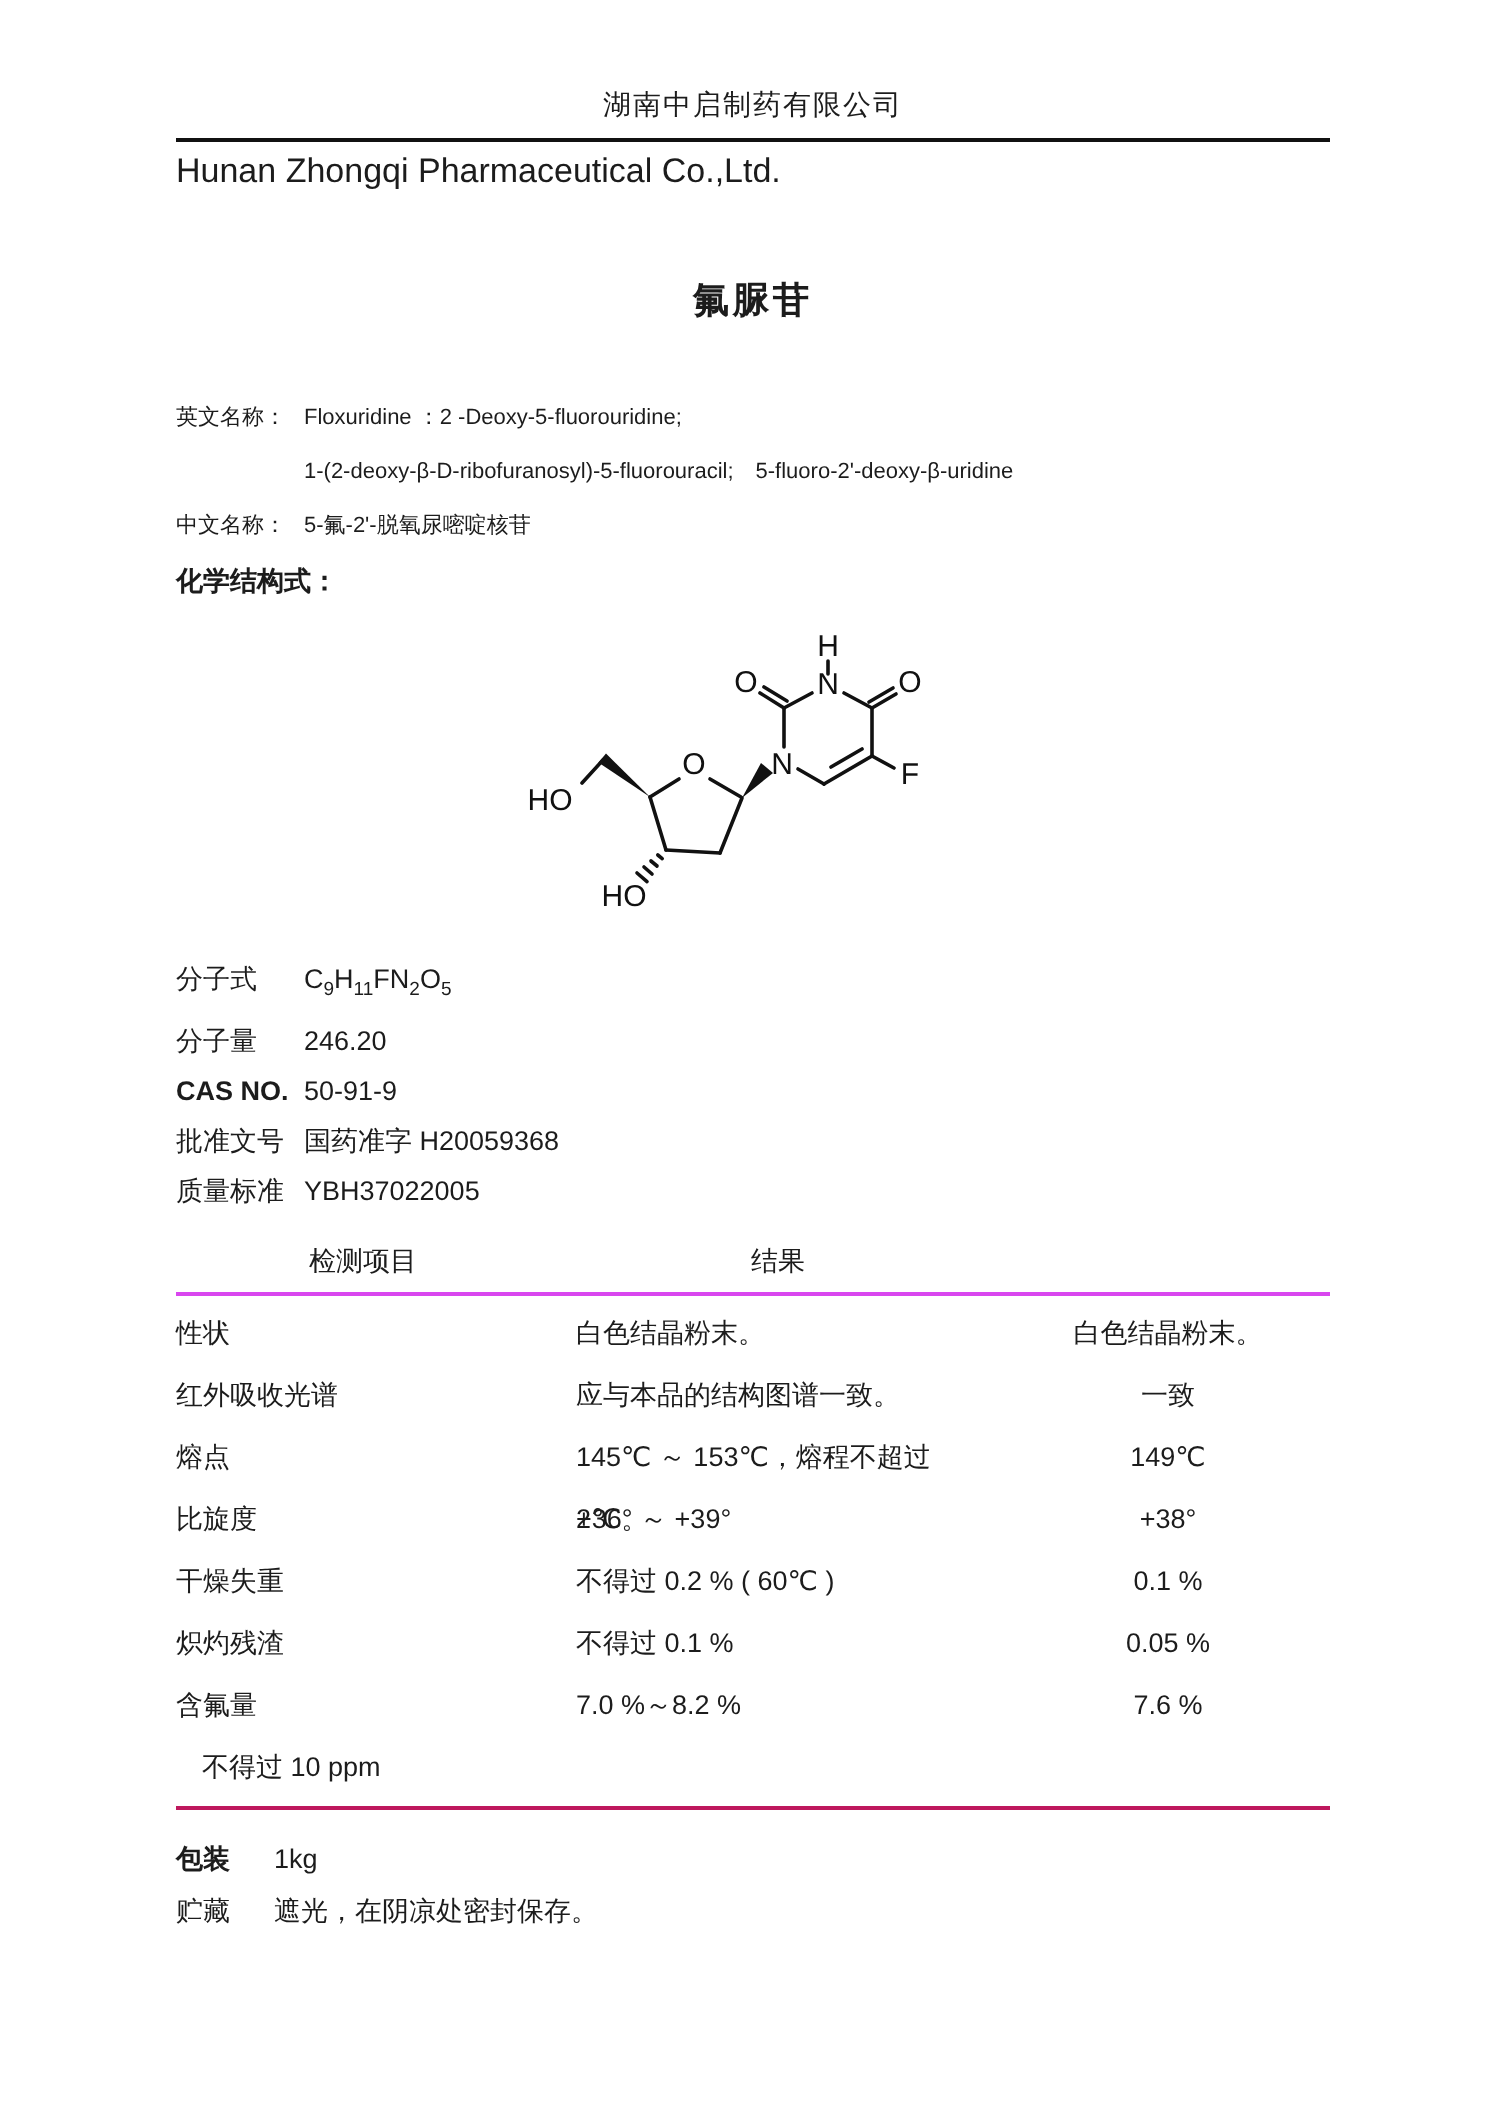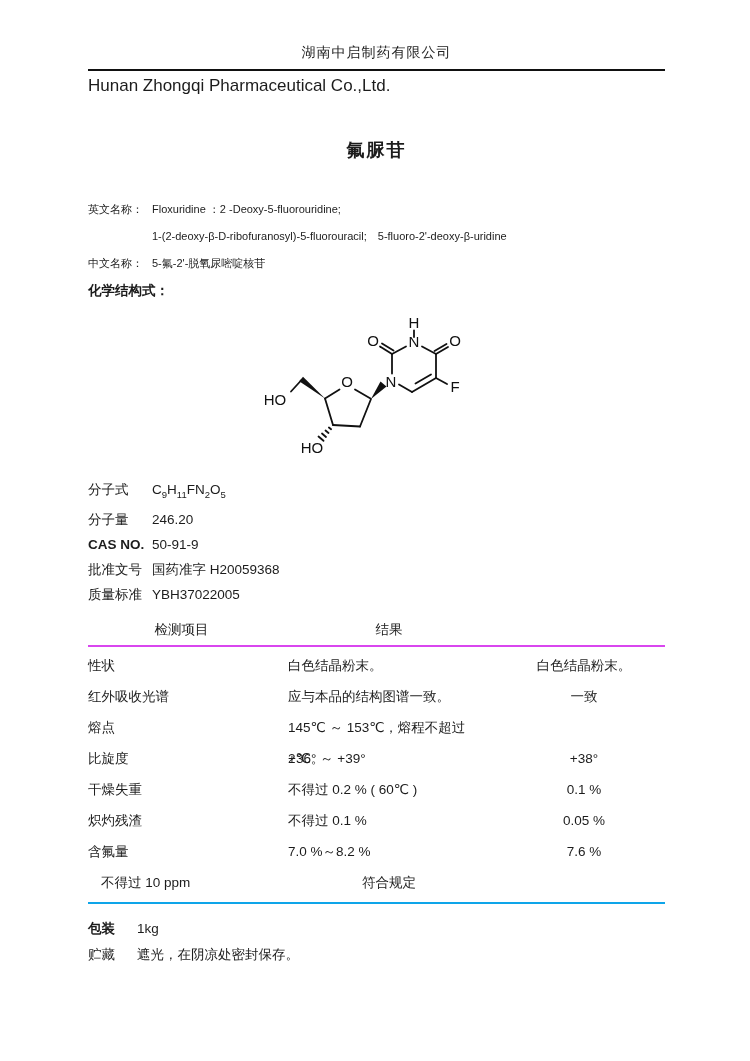--- a/index.html
+++ b/index.html
@@ -35,21 +35,21 @@
   .prop-label { display: inline-block; width: 64px; }
   .prop-label.bold { font-weight: bold; }
   sub { font-size: 9.5px; }
 
   
   .spec-table { margin-top: 14px; font-size: 13.5px; }
   .spec-header, .spec-row { display: grid; grid-template-columns: 187px 228px 1fr; }
   .spec-header { padding-bottom: 6px; border-bottom: 2px solid #d946ef; }
   .spec-header .hc { text-align: center; }
   .spec-header .hc.usp { font-weight: bold; }
-  .spec-body { border-bottom: 2px solid #0ea5e9; padding: 3px 0 4px 0; }
+  .spec-body { border-bottom: 2px solid #be185d; padding: 3px 0 4px 0; }
   .spec-row { height: 31px; line-height: 31px; }
   .cell-c1 { text-align: left; }
   .cell-c2 { padding-left: 13px; text-align: left; }
   .cell-c3 { text-align: center; }
 
   
   .pack-row { margin-top: 12px; font-size: 13.5px; line-height: 26px; }
   .pack-label { font-weight: bold; margin-right: 22px; }
   .store-row { font-size: 13.5px; line-height: 26px; }
   .store-label { margin-right: 22px; margin-top: 13px; }
@@ -138,20 +138,21 @@
         <div class="cell-c3">白色结晶粉末。</div>
       </div>
       <div class="spec-row">
         <div class="cell-c1">红外吸收光谱</div>
         <div class="cell-c2">应与本品的结构图谱一致。</div>
         <div class="cell-c3">一致</div>
       </div>
       <div class="spec-row">
         <div class="cell-c1">熔点</div>
         <div class="cell-c2">145℃ ～ 153℃，熔程不超过 2℃。</div>
+        <div class="cell-c3">149℃</div>
       </div>
       <div class="spec-row">
         <div class="cell-c1">比旋度</div>
         <div class="cell-c2">+36° ～ +39°</div>
         <div class="cell-c3">+38°</div>
       </div>
       <div class="spec-row">
         <div class="cell-c1">干燥失重</div>
         <div class="cell-c2">不得过 0.2 % ( 60℃ )</div>
         <div class="cell-c3">0.1 %</div>
@@ -161,21 +162,20 @@
         <div class="cell-c2">不得过 0.1 %</div>
         <div class="cell-c3">0.05 %</div>
       </div>
       <div class="spec-row">
         <div class="cell-c1">含氟量</div>
         <div class="cell-c2">7.0 %～8.2 %</div>
         <div class="cell-c3">7.6 %</div>
       </div>
       <div class="spec-row">
         <div class="cell-c2">不得过 10 ppm</div>
-        <div class="cell-c3">符合规定</div>
       </div>
     </div>
   </div>
 
   <div class="pack-row"><span class="pack-label">包装</span><span>1kg</span></div>
   <div class="store-row"><span class="store-label">贮藏</span><span>遮光，在阴凉处密封保存。</span></div>
 
 </div>
 
 </body></html>

